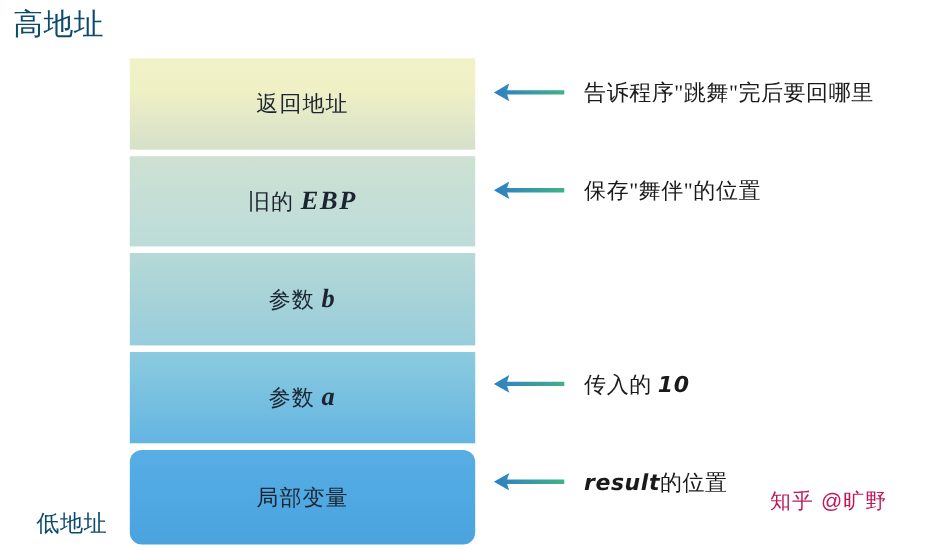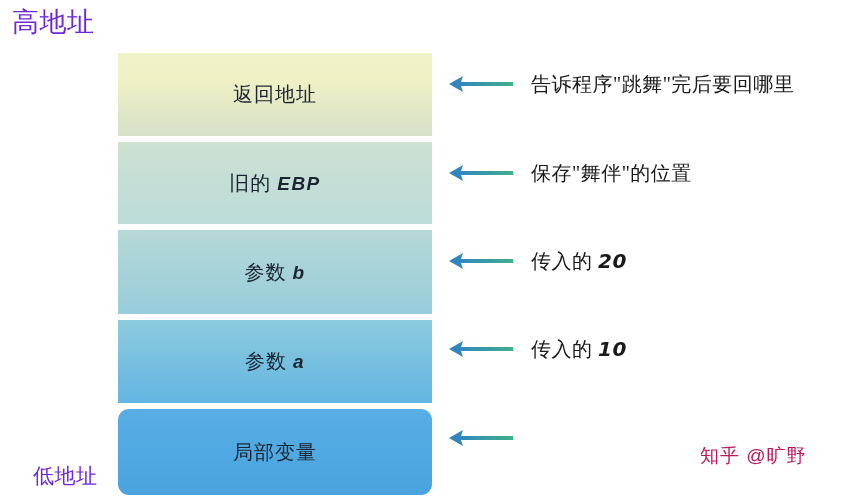--- a/index.html
+++ b/index.html
@@ -16,21 +16,21 @@
     width: 842px;
     height: 500px;
     background: #ffffff;
     overflow: hidden;
   }
 
   
   .addr-label {
     position: absolute;
     font-family: "Liberation Serif", "DejaVu Serif", serif;
-    color: #6d28d9;
+    color: #0c4a6e;
     white-space: nowrap;
     letter-spacing: 0.5px;
   }
   #addr-high {
     left: 12px;
     top: 6px;
     font-size: 27px;
     line-height: 32px;
   }
   #addr-low {
@@ -58,24 +58,24 @@
     box-sizing: border-box;
   }
   .cell-label {
     font-family: "Liberation Serif", "DejaVu Serif", serif;
     font-size: 20px;
     color: #1b2430;
     white-space: nowrap;
     letter-spacing: 1px;
   }
   .cell-label .mono-ital {
-    font-family: Liberation Sans, sans-serif;
+    font-family: Liberation Serif, serif;
     font-style: italic;
     font-weight: 600;
-    font-size: 19px;
+    font-size: 24px;
     letter-spacing: 1.5px;
   }
 
   
   #cell-return-address {
     top: 0px;
     height: 83px;
     background: linear-gradient(to bottom, #f2f2c9 0%, #eff0c4 35%, #dfe6c8 75%, #d6e1c9 100%);
   }
   #cell-old-ebp {
@@ -200,32 +200,20 @@
         <linearGradient id="ag1" x1="0" y1="0" x2="1" y2="0">
           <stop offset="0%" stop-color="#2f7fc4"></stop>
           <stop offset="100%" stop-color="#41b08a"></stop>
         </linearGradient>
       </defs>
       <path d="M2,13 L16,5 L14,11 L66,11 L66,15 L14,15 L16,21 Z" fill="url(#ag1)"></path>
     </svg>
     <span class="annot-text"><span></span><span class="hand"></span><span>保存"舞伴"的位置</span></span>
   </div>
 
-  <div class="annotation-row" id="annot-2">
-    <svg class="arrow-wrap" viewBox="0 0 72 26">
-      <defs>
-        <linearGradient id="ag2" x1="0" y1="0" x2="1" y2="0">
-          <stop offset="0%" stop-color="#2f7fc4"></stop>
-          <stop offset="100%" stop-color="#41b08a"></stop>
-        </linearGradient>
-      </defs>
-      <path d="M2,13 L16,5 L14,11 L66,11 L66,15 L14,15 L16,21 Z" fill="url(#ag2)"></path>
-    </svg>
-    <span class="annot-text"><span>传入的 </span><span class="hand">20</span><span></span></span>
-  </div>
 
   <div class="annotation-row" id="annot-3">
     <svg class="arrow-wrap" viewBox="0 0 72 26">
       <defs>
         <linearGradient id="ag3" x1="0" y1="0" x2="1" y2="0">
           <stop offset="0%" stop-color="#2f7fc4"></stop>
           <stop offset="100%" stop-color="#41b08a"></stop>
         </linearGradient>
       </defs>
       <path d="M2,13 L16,5 L14,11 L66,11 L66,15 L14,15 L16,21 Z" fill="url(#ag3)"></path>
@@ -236,17 +224,18 @@
   <div class="annotation-row" id="annot-4">
     <svg class="arrow-wrap" viewBox="0 0 72 26">
       <defs>
         <linearGradient id="ag4" x1="0" y1="0" x2="1" y2="0">
           <stop offset="0%" stop-color="#2f7fc4"></stop>
           <stop offset="100%" stop-color="#41b08a"></stop>
         </linearGradient>
       </defs>
       <path d="M2,13 L16,5 L14,11 L66,11 L66,15 L14,15 L16,21 Z" fill="url(#ag4)"></path>
     </svg>
+    <span class="annot-text"><span></span><span class="hand">result</span><span>的位置</span></span>
   </div>
 
   <div id="watermark">知乎 @旷野</div>
 
 </div>
 
 </body></html>

